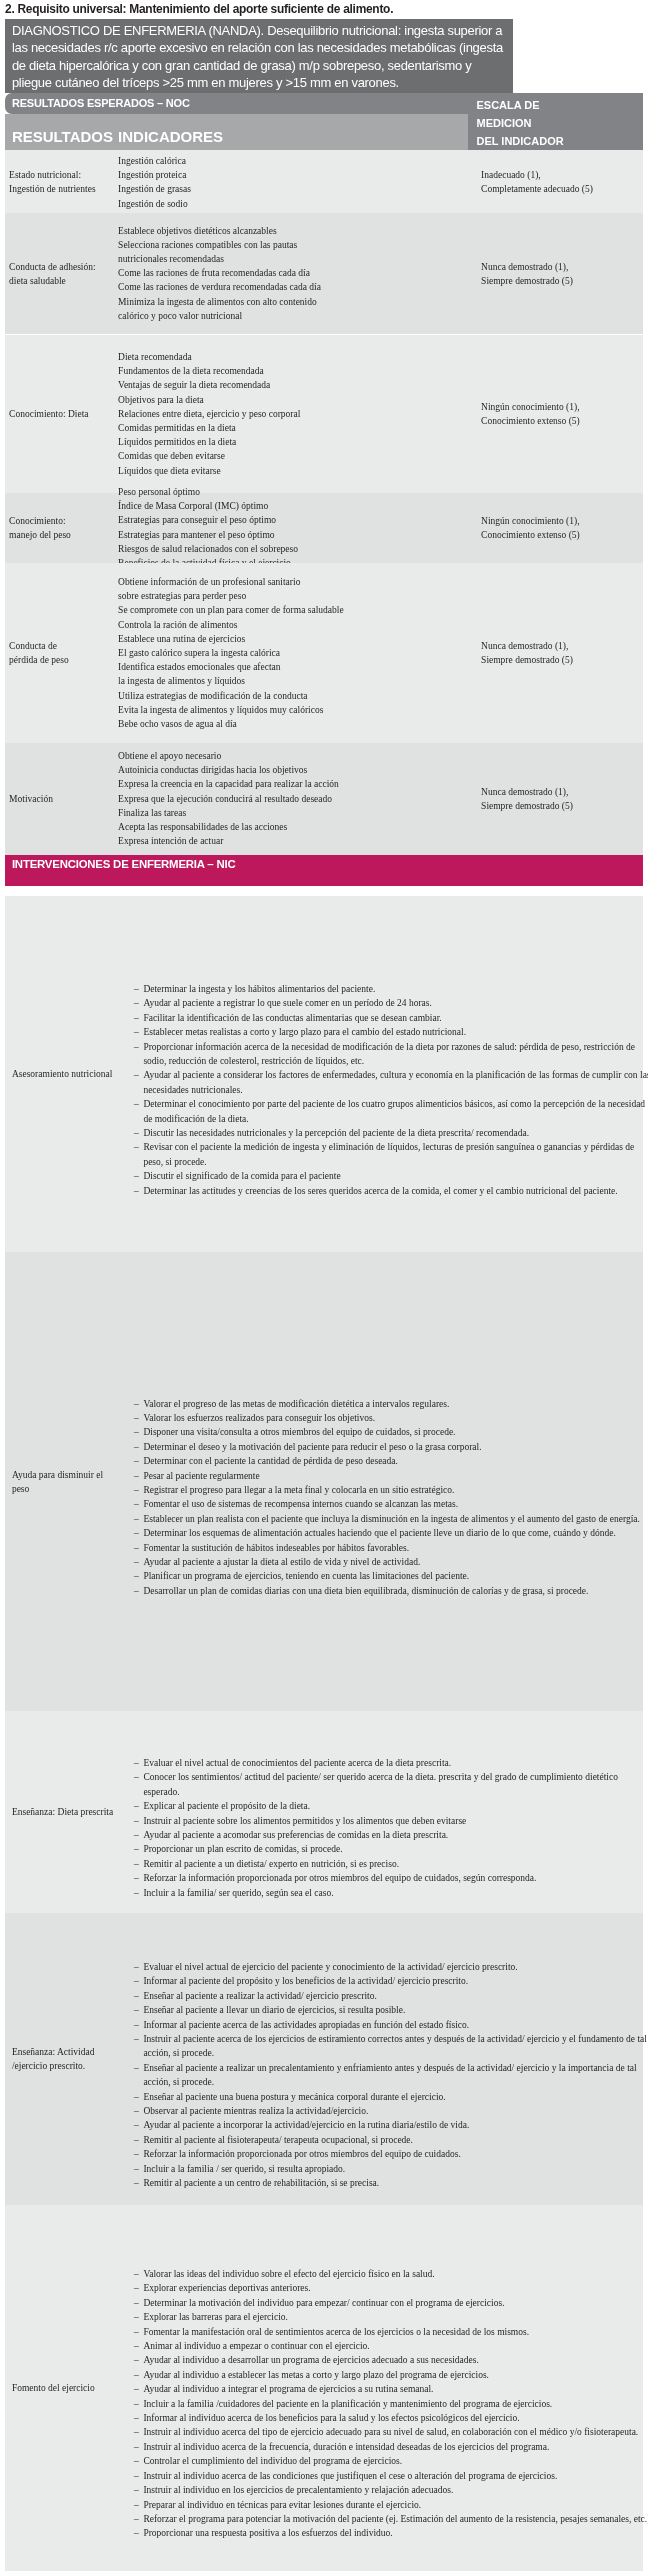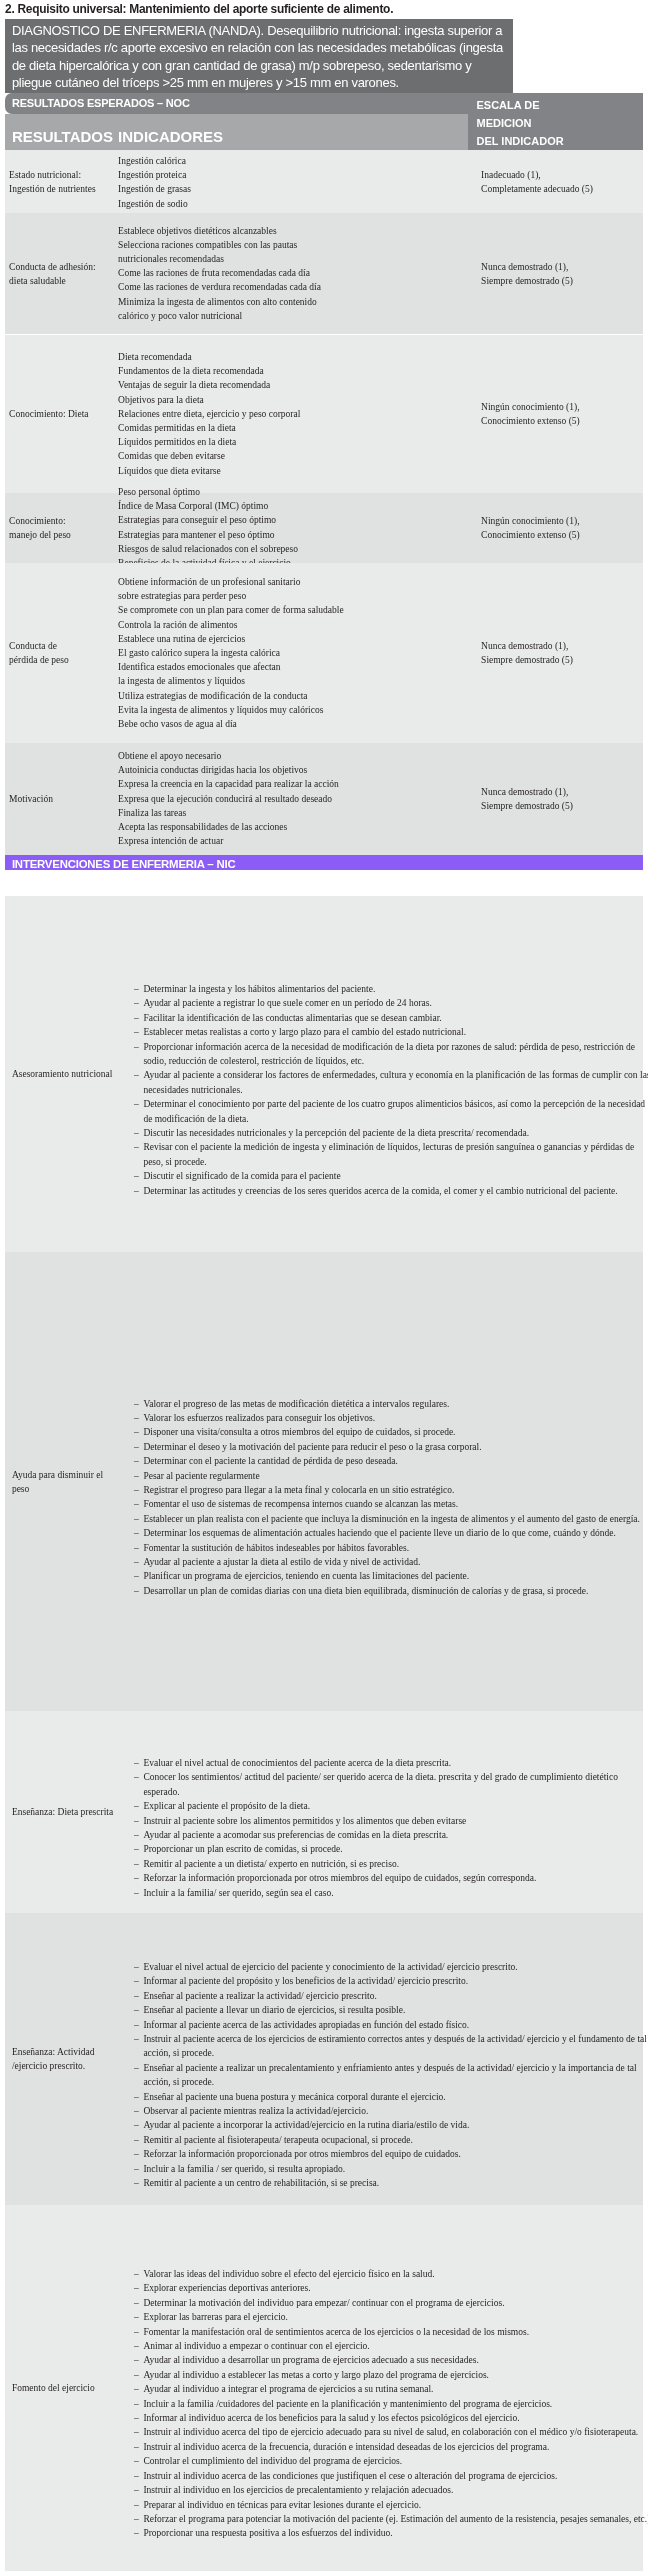--- a/index.html
+++ b/index.html
@@ -22,21 +22,21 @@
   .noc-scale { position: absolute; left: 468px; top: 93px; width: 175px; height: 57px; background: #828386;
                color: #fff; font-family: "Liberation Sans", "DejaVu Sans", sans-serif; font-weight: bold; font-size: 11px;
                line-height: 18px; padding: 2.5px 0 0 8.5px; box-sizing: border-box; }
   .row { position: absolute; left: 5.1px; width: 638px; font-size: 9.5px; line-height: 14.2px; }
   .row.a { background: #e9eaea; }
   .row.b { background: #e0e1e1; }
   .row .res { position: absolute; left: 4px; top: 50%; transform: translateY(-50%); width: 106px; }
   .row .ind { position: absolute; left: 113px; top: 50%; transform: translateY(-50%); width: 347px; }
   .row .scale { position: absolute; left: 476px; top: 50%; transform: translateY(-50%); width: 161px; }
   .ind div, .res div, .scale div { white-space: nowrap; }
-  .nic-top { top: 855px; height: 15px; background: #8b5cf6; }
+  .nic-top { top: 855px; height: 31px; background: #be185d; }
   .nic-top .t1 { position: absolute; left: 6.8px; top: 3.4px; font-size: 11.4px; }
   .nic-sub { top: 924px; height: 21px; background: #0c4a6e; }
   .nic-sub .c1 { position: absolute; left: 6.8px; top: 4.2px; font-size: 11.4px; }
   .nic-sub .c2 { position: absolute; left: 113px; top: 4.2px; font-size: 11.4px; }
   .irow { position: absolute; left: 5.1px; width: 638px; font-size: 9.5px; line-height: 14.4px; }
   .irow.a { background: #e9eaea; }
   .irow.b { background: #e0e1e1; }
   .irow .iname { position: absolute; left: 6.8px; top: 50%; transform: translateY(-50%); width: 106px; }
   .irow .acts { position: absolute; left: 113px; top: 50%; transform: translateY(-50%); width: 521px; margin: 16px; padding: 0; list-style: none; }
   .acts li { position: relative; padding-left: 9.3px; }

